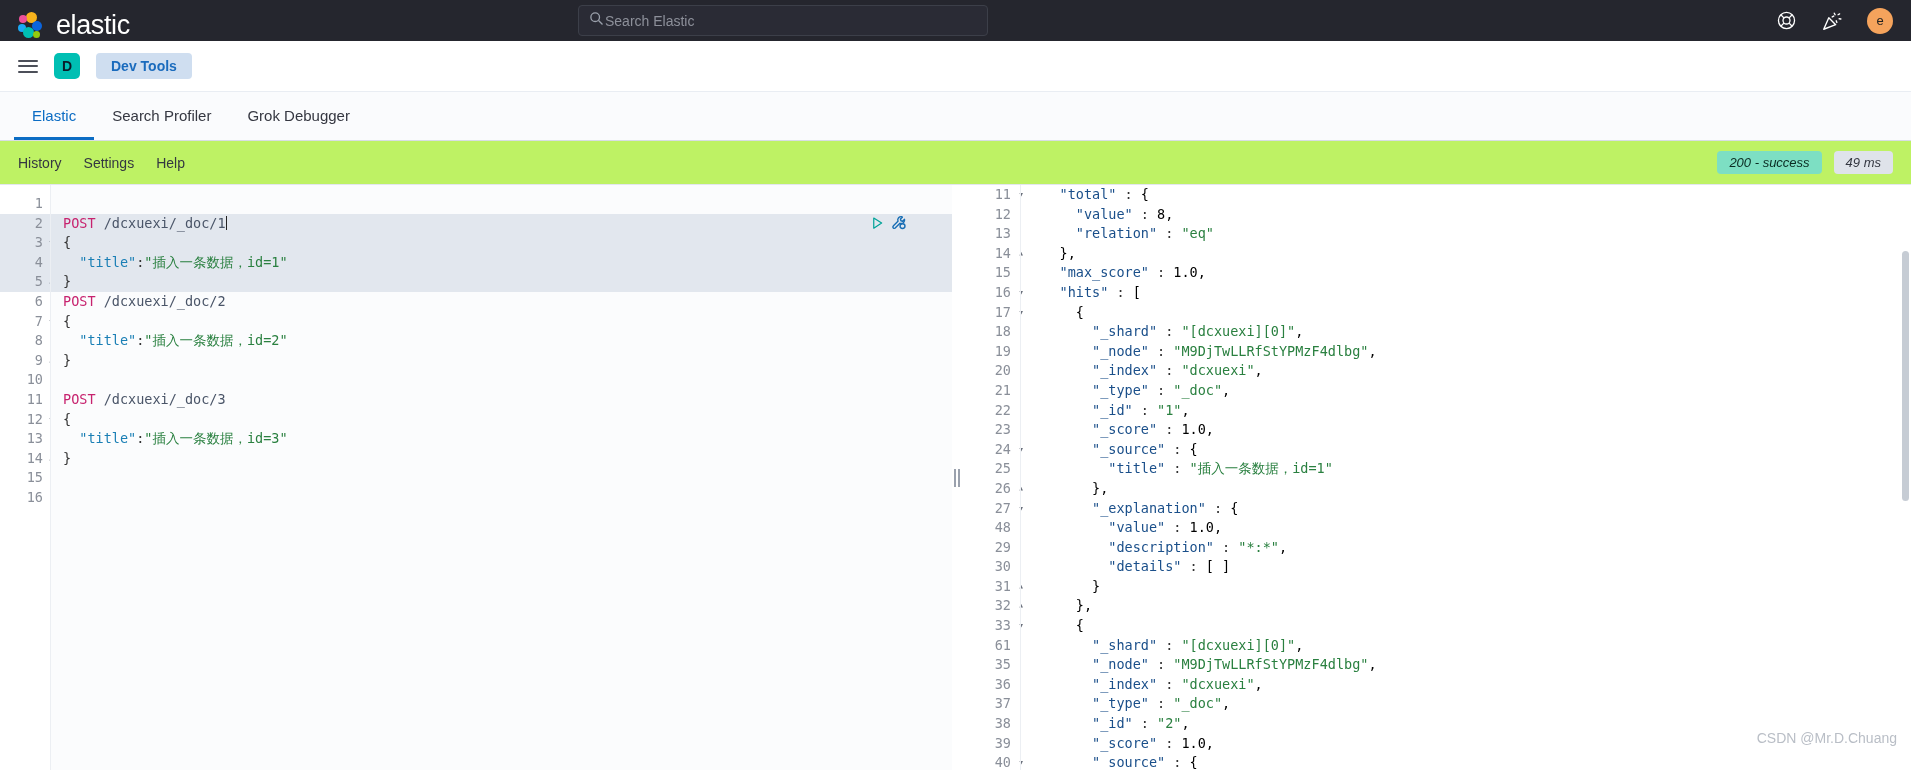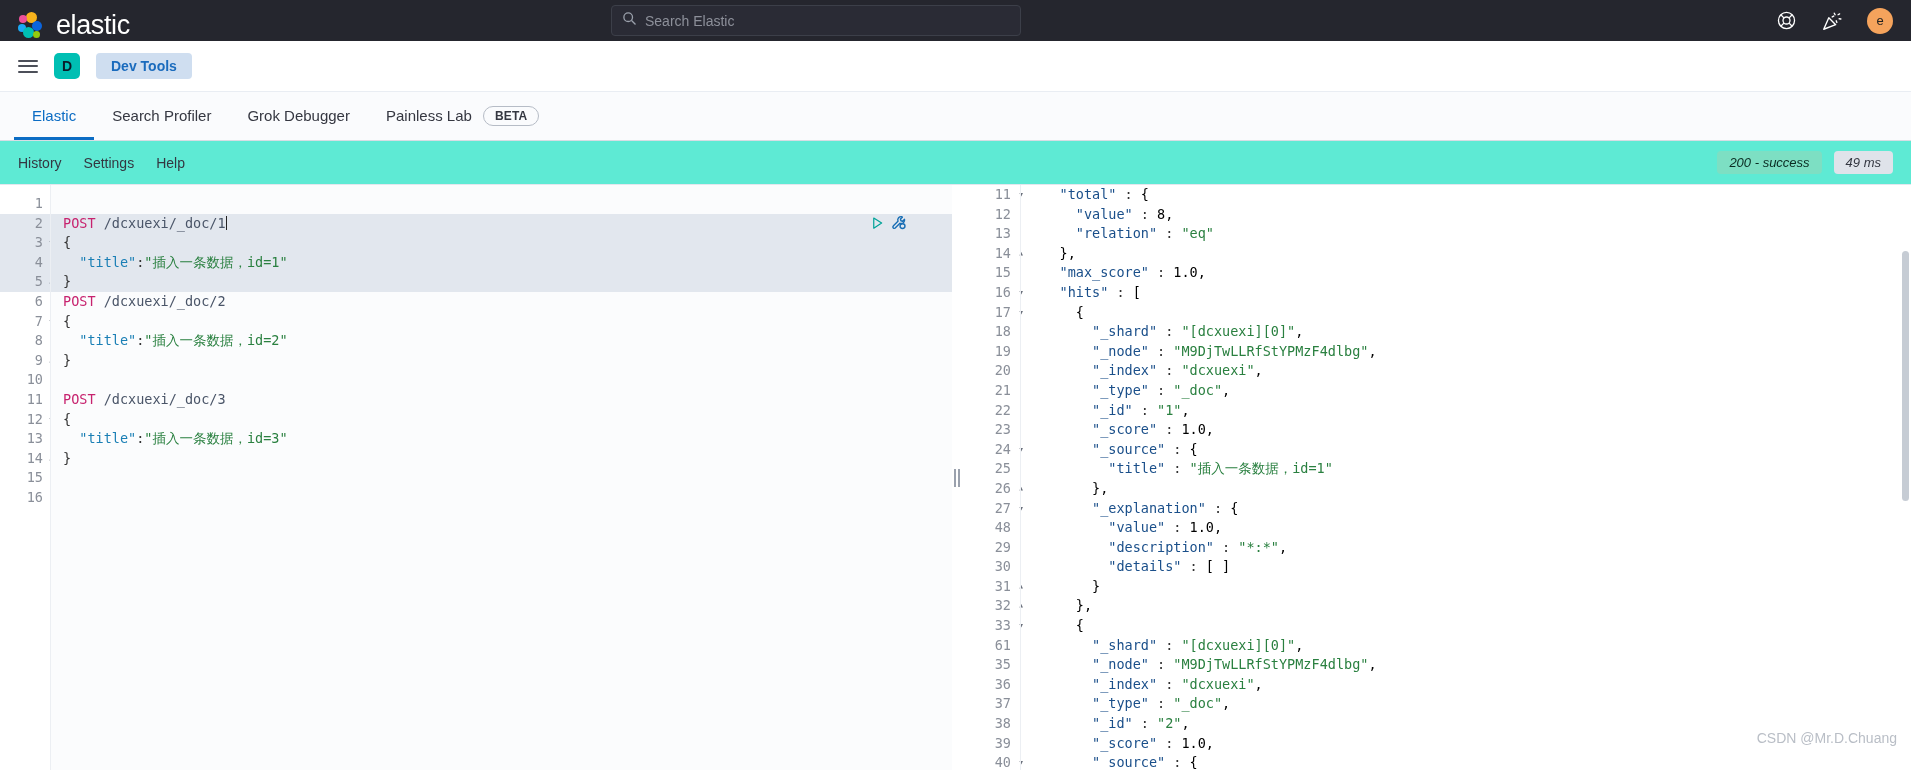--- a/index.html
+++ b/index.html
@@ -31,21 +31,21 @@
     color: #ffffff; font-size: 27px; letter-spacing: -0.4px; font-weight: 400;
   }
 
   .searchwrap {
     position: absolute; left: 578px; top: 5px; width: 410px; height: 31px;
   }
   .searchbox {
     width: 100%; height: 100%;
     background: #2a2b35; border: 1px solid #3c3f49;
     border-radius: 4px;
-    display: flex; align-items: center; padding: 0 10px; gap: 8px; margin-left: 33px;
+    display: flex; align-items: center; padding: 0 10px; gap: 1px;
   }
   .searchbox svg { flex: none; }
   .search-ph { color: #8d909a; font-size: 14px; }
 
   .topright {
     position: absolute; right: 18px; top: 0; height: 41px;
     display: flex; align-items: center; gap: 24px;
   }
   .ticon { cursor: pointer; display: flex; }
   .avatar {
@@ -94,21 +94,21 @@
   }
   .tab.active { color: #0b6cc4; border-bottom-color: #0b6cc4; font-weight: 400; }
   .beta {
     border: 1px solid #b6bcc6; border-radius: 11px;
     padding: 2px 11px; font-size: 12px; font-weight: 700;
     color: #343741; letter-spacing: 0.2px;
   }
 
   
   .actionbar {
-    height: 44px; background: #5eead4;
+    height: 44px; background: #bef264;
     display: flex; align-items: center; padding: 0 10px 0 18px;
     border-bottom: 1px solid #e3e7ee;
     position: relative;
   }
   .amenu { display: flex; gap: 22px; }
   .amenu span {
     font-size: 14px; color: #343741; cursor: pointer;
   }
   .statuses {
     position: absolute; right: 18px; display: flex; gap: 12px; align-items: center; font-style: italic;
@@ -278,24 +278,20 @@
 
 <div class="tabsbar">
   <div class="tab active">
     <span>Elastic</span>
   </div>
   <div class="tab">
     <span>Search Profiler</span>
   </div>
   <div class="tab">
     <span>Grok Debugger</span>
-  </div>
-  <div class="tab">
-    <span>Painless Lab</span>
-    <span class="beta">BETA</span>
   </div>
 </div>
 
 <div class="actionbar">
   <div class="amenu">
     <span>History</span>
     <span>Settings</span>
     <span>Help</span>
   </div>
   <div class="statuses">

